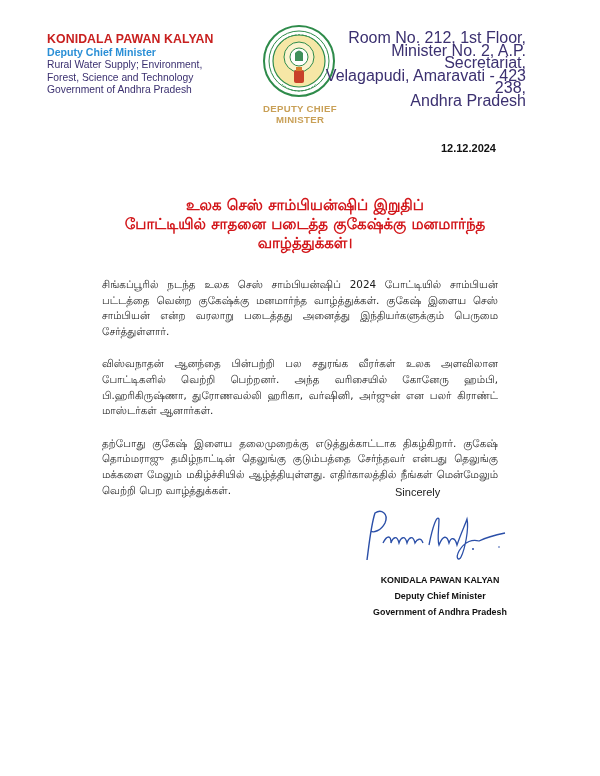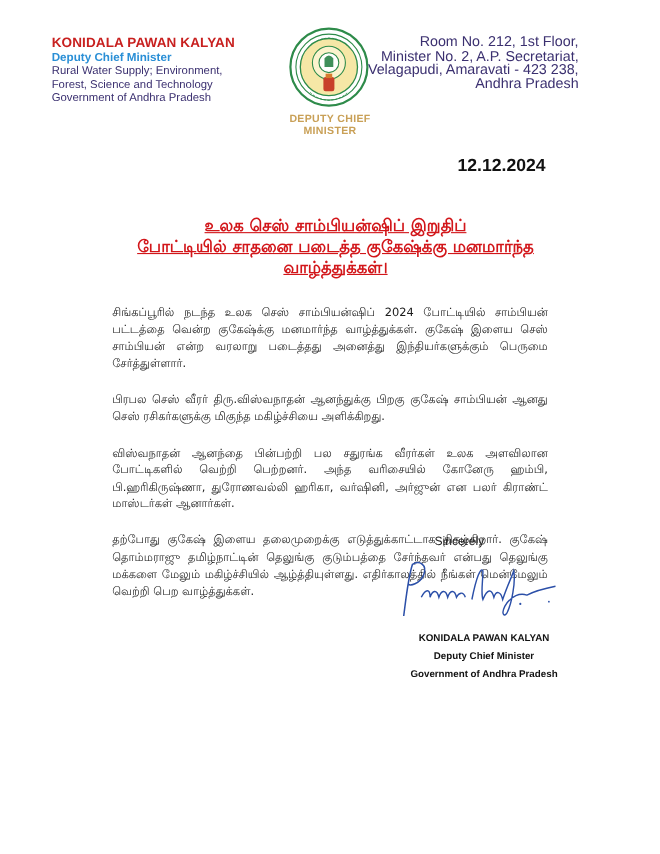--- a/index.html
+++ b/index.html
@@ -7,25 +7,25 @@
   .page { position: absolute; left: 0; top: 0; width: 600px; height: 624px; background: #fff; }
 
   .lh { position: absolute; left: 47px; top: 32px; width: 200px; }
   .lh .name { color: #c8201f; font-weight: bold; font-size: 12.3px; letter-spacing: 0.1px; line-height: 14px; }
   .lh .role { color: #2a8fd6; font-weight: bold; font-size: 10.6px; line-height: 13px; }
   .lh .dept { color: #3b3070; font-size: 10.3px; line-height: 12.6px; }
 
   .emblem { position: absolute; left: 262px; top: 24px; width: 74px; height: 74px; }
   .emblem-caption { position: absolute; left: 240px; top: 103px; width: 120px; text-align: center; color: #c9a057; font-weight: bold; font-size: 9.6px; letter-spacing: 0.3px; }
 
-  .addr { position: absolute; right: 74px; top: 32px; width: 220px; text-align: right; color: #3b3070; font-size: 13px; line-height: 12.6px; }
+  .addr { position: absolute; right: 74px; top: 32px; width: 220px; text-align: right; color: #3b3070; font-size: 16px; line-height: 12.6px; }
 
-  .date { position: absolute; right: 104px; top: 142px; font-weight: bold; font-size: 16px; color: #111; }
+  .date { position: absolute; right: 104px; top: 142px; font-weight: bold; font-size: 11px; color: #111; }
 
-  .title { position: absolute; left: 110px; top: 196px; width: 390px; text-align: center; color: #d2161a; font-weight: bold; font-size: 15px; line-height: 19px; font-family: "DejaVu Sans", sans-serif; text-decoration: underline; }
+  .title { position: absolute; left: 110px; top: 196px; width: 390px; text-align: center; color: #d2161a; font-weight: bold; font-size: 15px; line-height: 19px; font-family: "DejaVu Sans", sans-serif; }
 
   .body { position: absolute; left: 85px; top: 260px; width: 430px; color: #1c1c1c; font-size: 10.4px; line-height: 15.6px; text-align: justify; font-family: "DejaVu Sans", sans-serif; }
   .body p { margin: 17px; }
 
   .closing { position: absolute; left: 395px; top: 486px; font-size: 11px; color: #222; }
   .signature { position: absolute; left: 355px; top: 505px; width: 170px; height: 60px; }
   .sign-block { position: absolute; left: 350px; top: 572px; width: 180px; text-align: center; font-weight: bold; font-size: 8.9px; line-height: 16px; color: #111; }
 </style>
 </head>
 <body>
@@ -66,21 +66,20 @@
   <div class="date">12.12.2024</div>
 
   <div class="title">
     <div>உலக செஸ் சாம்பியன்ஷிப் இறுதிப்</div>
     <div>போட்டியில் சாதனை படைத்த குகேஷ்க்கு மனமார்ந்த</div>
     <div>வாழ்த்துக்கள்।</div>
   </div>
 
   <div class="body">
     <p>சிங்கப்பூரில் நடந்த உலக செஸ் சாம்பியன்ஷிப் 2024 போட்டியில் சாம்பியன் பட்டத்தை வென்ற குகேஷ்க்கு மனமார்ந்த வாழ்த்துக்கள். குகேஷ் இளைய செஸ் சாம்பியன் என்ற வரலாறு படைத்தது அனைத்து இந்தியர்களுக்கும் பெருமை சேர்த்துள்ளார்.</p>
-    <p>பிரபல செஸ் வீரர் திரு.விஸ்வநாதன் ஆனந்துக்கு பிறகு குகேஷ் சாம்பியன் ஆனது செஸ் ரசிகர்களுக்கு மிகுந்த மகிழ்ச்சியை அளிக்கிறது.</p>
     <p>விஸ்வநாதன் ஆனந்தை பின்பற்றி பல சதுரங்க வீரர்கள் உலக அளவிலான போட்டிகளில் வெற்றி பெற்றனர். அந்த வரிசையில் கோனேரு ஹம்பி, பி.ஹரிகிருஷ்ணா, துரோணவல்லி ஹரிகா, வர்ஷினி, அர்ஜுன் என பலர் கிராண்ட் மாஸ்டர்கள் ஆனார்கள்.</p>
     <p>தற்போது குகேஷ் இளைய தலைமுறைக்கு எடுத்துக்காட்டாக திகழ்கிறார். குகேஷ் தொம்மராஜு தமிழ்நாட்டின் தெலுங்கு குடும்பத்தை சேர்ந்தவர் என்பது தெலுங்கு மக்களை மேலும் மகிழ்ச்சியில் ஆழ்த்தியுள்ளது. எதிர்காலத்தில் நீங்கள் மென்மேலும் வெற்றி பெற வாழ்த்துக்கள்.</p>
   </div>
 
   <div class="closing">Sincerely</div>
 
   <div class="signature">
     <svg width="170" height="60" viewBox="0 0 170 60">
       <path d="M12 55 C14 40 16 20 20 8 C26 4 34 8 30 18 C26 26 18 28 16 26" fill="none" stroke="#2b4fa8" stroke-width="1.4"></path>
       <path d="M28 38 C32 30 36 30 36 38 C38 32 42 30 44 38 C46 32 50 30 52 38 C54 32 58 30 60 38 C62 34 66 32 68 38" fill="none" stroke="#2b4fa8" stroke-width="1.3"></path>

